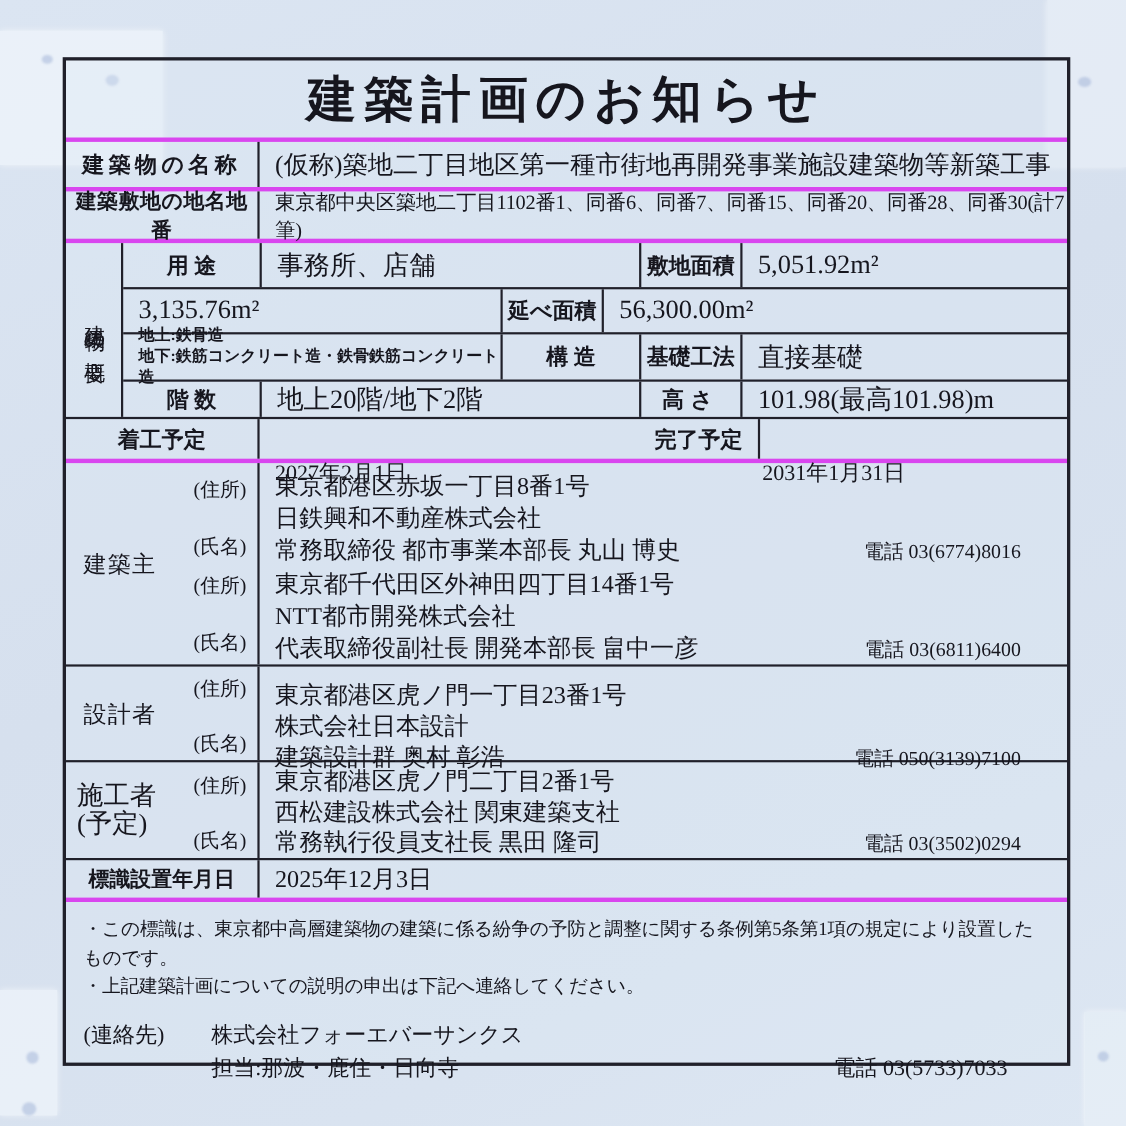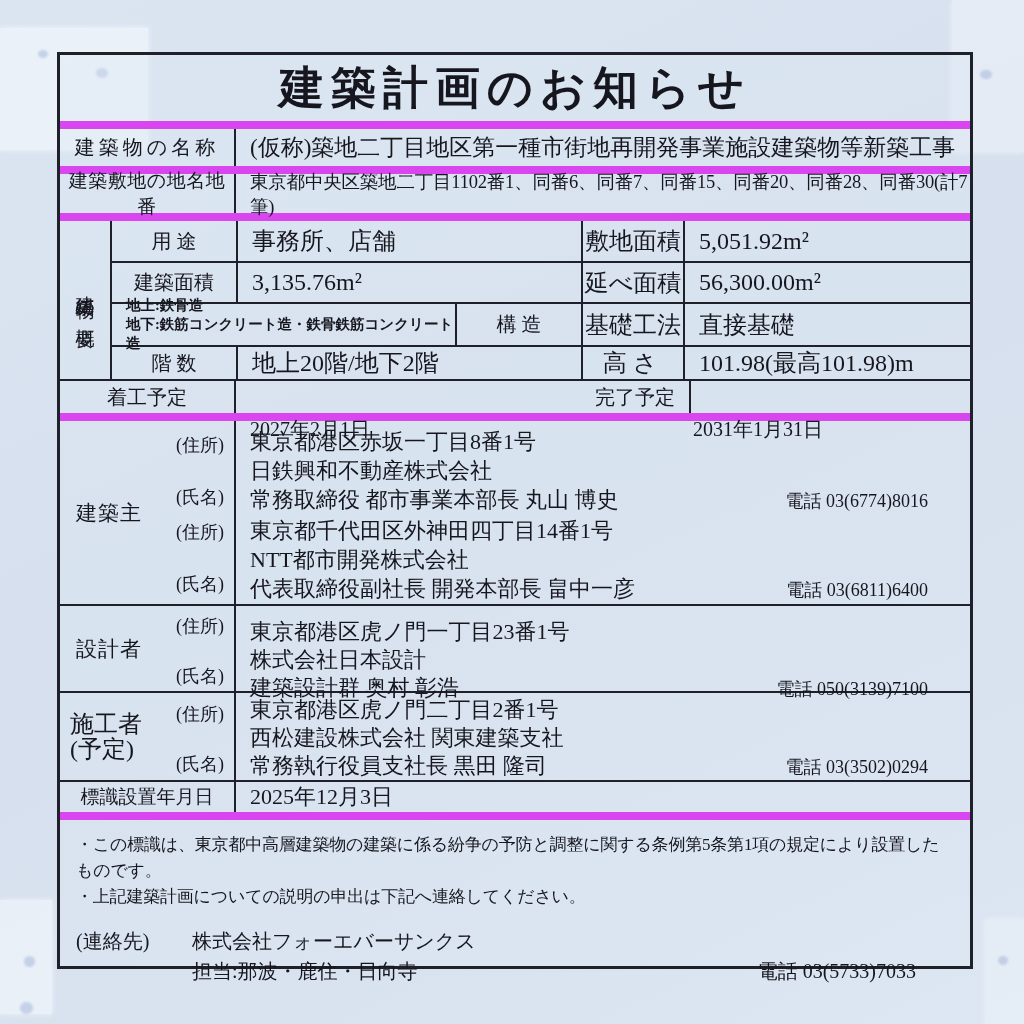--- a/index.html
+++ b/index.html
@@ -9,24 +9,24 @@
     font-family:"Liberation Serif","DejaVu Serif",serif;
     color:#16161e;
   }
   .tape{position:absolute;background:rgba(248,251,255,0.55);box-shadow:0 0 6px rgba(255,255,255,0.6);}
   .tape-dot{position:absolute;border-radius:50%;background:rgba(150,170,210,0.45);filter:blur(1px);}
   .board{
     position:absolute;left:57px;top:52px;width:916px;height:917px;
     border:3px solid #20202a;box-sizing:border-box;display:flex;flex-direction:column;
     background:rgba(222,231,244,0.35);
   }
-  .row{display:flex;border-bottom:8px solid #d946ef;box-sizing:border-box;flex:none;}
+  .row{display:flex;border-bottom:4px solid #d946ef;box-sizing:border-box;flex:none;}
   .cell{box-sizing:border-box;display:flex;align-items:center;}
   .br{border-right:2px solid #20202a;}
-  .center{justify-content:center;text-align:center;}
+  .center{justify-content:center;text-align:center;font-weight:bold;}
   
   .r-title{height:74px;align-items:center;justify-content:center;}
   .title-text{font-size:45px;font-weight:600;letter-spacing:7px;}
   
   .r-name{height:45px;}
   .r-lot{height:47px;}
   .cLabel{width:176px;flex:none;}
   .lab{font-size:20px;}
   .val{flex:1;padding-left:14px;font-size:23px;}
   .lot-lab{font-size:19px;letter-spacing:0.5px;}
@@ -36,21 +36,21 @@
   .ov{display:flex;height:168px;border-bottom:2px solid #20202a;box-sizing:border-box;}
   .ov-side{width:50px;flex:none;display:flex;align-items:center;justify-content:center;
     writing-mode:vertical-rl;text-orientation:upright;font-size:19px;letter-spacing:3px;}
   .ov-main{flex:1;display:flex;flex-direction:column;}
   .ov-row{display:flex;border-bottom:2px solid #20202a;box-sizing:border-box;height:42px;}
   .ov-row.h41{height:41px;}
   .ov-row.h43{height:43px;}
   .ov-row.last{border-bottom:none;flex:1;}
   .ov-label{width:126px;flex:none;font-size:20px;}
   .ov-val{width:345px;flex:none;padding-left:14px;font-size:24px;}
-  .ov-rlabel{width:102px;flex:none;font-size:24px;}
+  .ov-rlabel{width:92px;flex:none;font-size:20px;}
   .ov-rval{flex:1;padding-left:14px;font-size:24px;}
   .struct{flex-direction:column;justify-content:center;align-items:flex-start;}
   .struct div{font-size:14.5px;line-height:19px;font-weight:600;}
   .hi-sp{letter-spacing:6px;}
   
   .r-sched{height:40px;}
   .sched-val{font-size:20px;margin-top:48px;}
   
   .party{box-sizing:border-box;border-bottom:2px solid #20202a;display:flex;}
   .p-left{width:176px;flex:none;position:relative;border-right:2px solid #20202a;box-sizing:border-box;}
@@ -109,21 +109,20 @@
   <div class="ov">
     <div class="ov-side br">建築物の概要</div>
     <div class="ov-main">
       <div class="ov-row">
         <div class="cell ov-label br center">用 途</div>
         <div class="cell ov-val br">事務所、店舗</div>
         <div class="cell ov-rlabel br center">敷地面積</div>
         <div class="cell ov-rval">5,051.92m²</div>
       </div>
       <div class="ov-row h41">
-        <div class="cell ov-label br center">建築面積</div>
         <div class="cell ov-val br">3,135.76m²</div>
         <div class="cell ov-rlabel br center">延べ面積</div>
         <div class="cell ov-rval">56,300.00m²</div>
       </div>
       <div class="ov-row h43">
         <div class="cell ov-val br struct">
           <div>地上:鉄骨造</div>
           <div>地下:鉄筋コンクリート造・鉄骨鉄筋コンクリート造</div>
         </div>
         <div class="cell ov-label br center">構 造</div>

